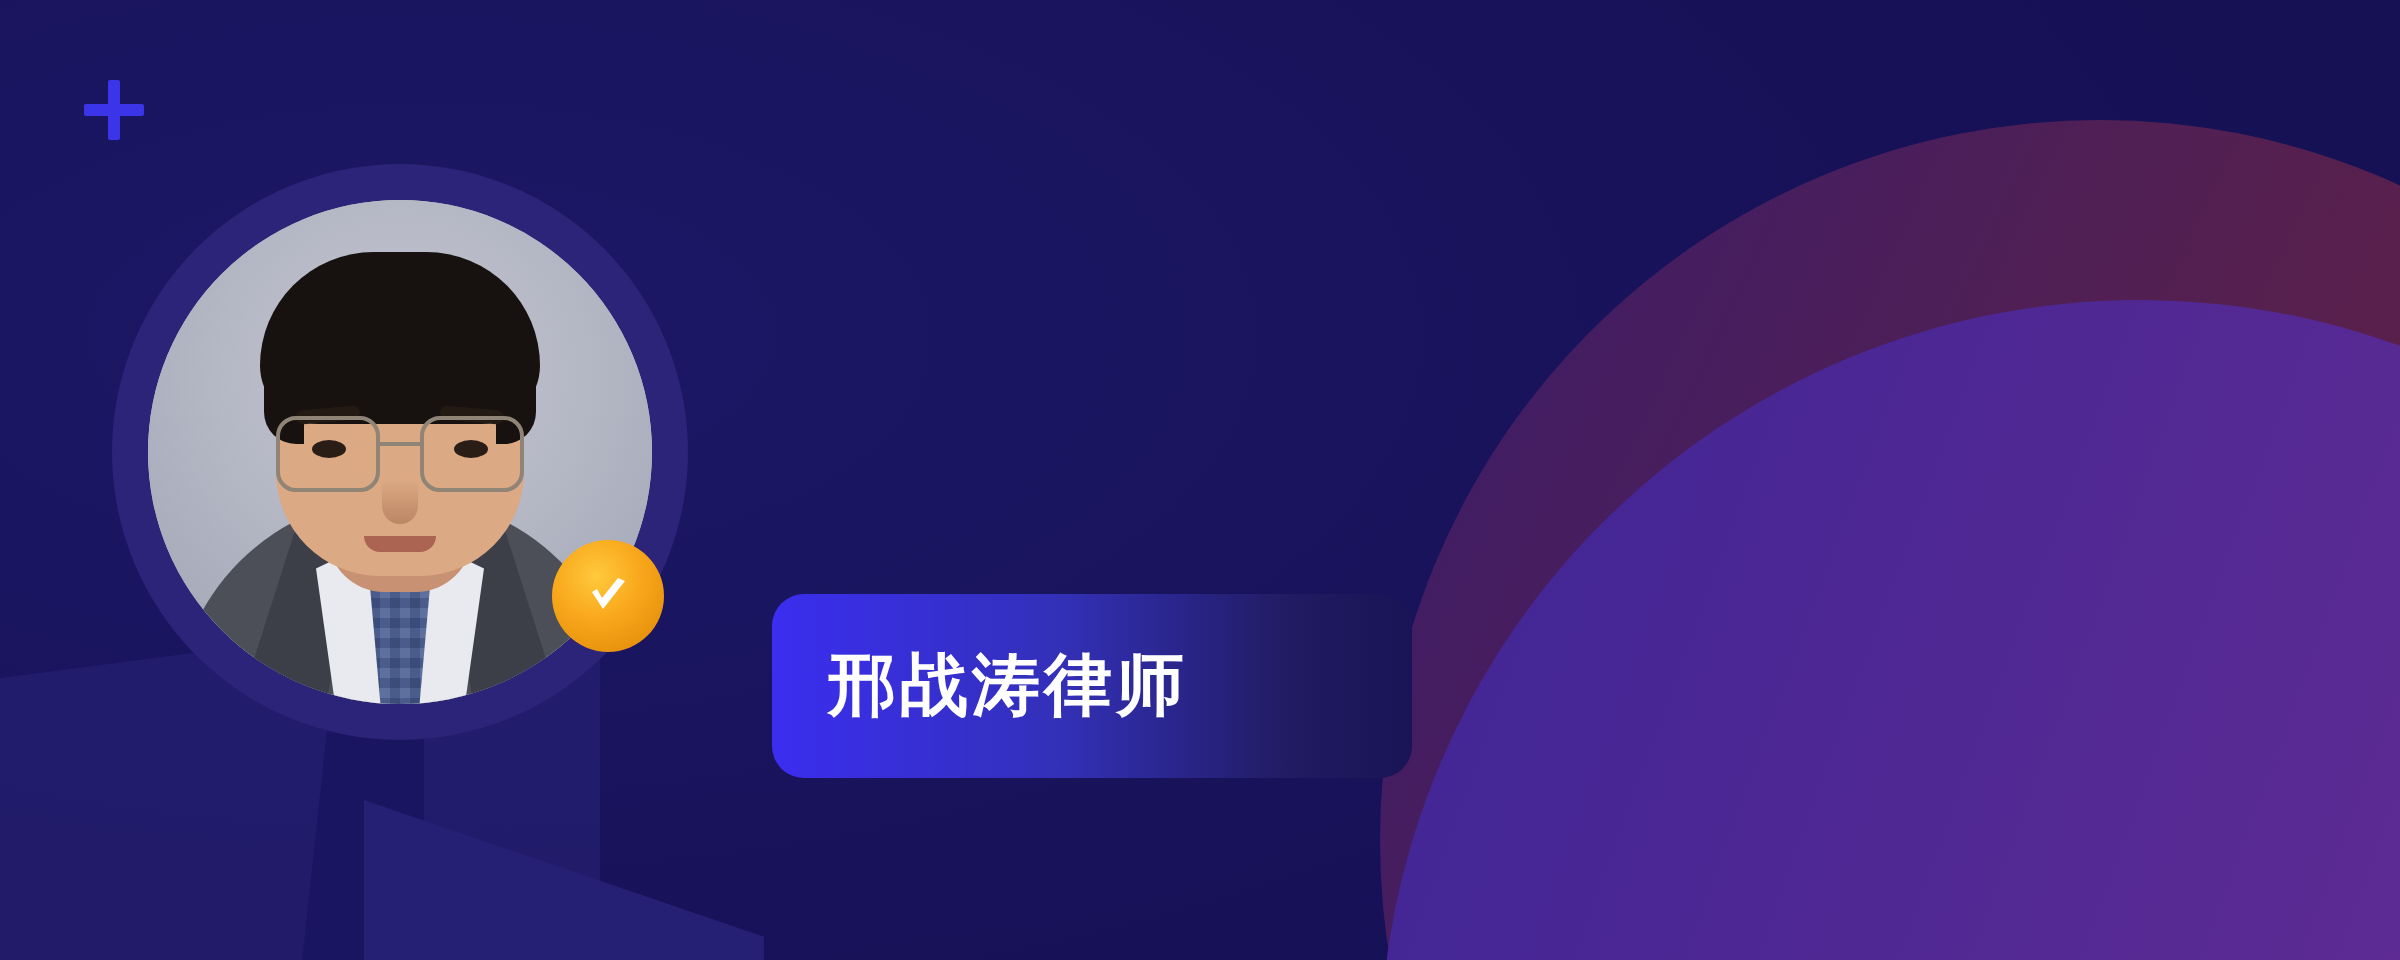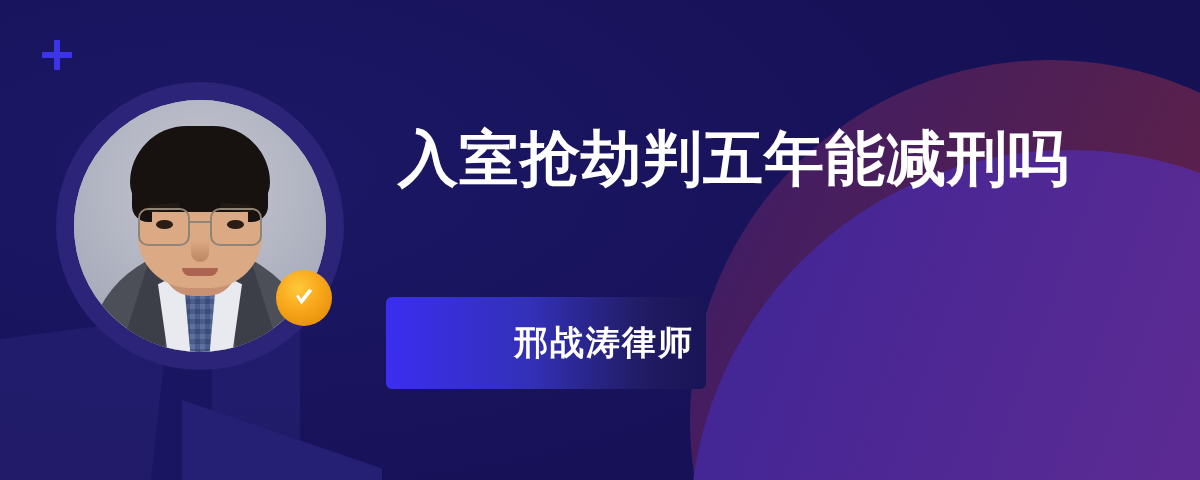--- a/index.html
+++ b/index.html
@@ -330,28 +330,28 @@
     letter-spacing: 1px;
     white-space: nowrap;
   }
   .name-button {
     position: absolute;
     left: -6px;
     top: 297px;
     width: 320px;
     height: 92px;
     border: none;
-    border-radius: 6px;
+    border-radius: 16px;
     background: linear-gradient(90deg, #3b2ef0 0%, #3330b8 45%, #211c63 80%, #191456 100%);
     color: #ffffff;
     font-family: "Liberation Sans", "DejaVu Sans", sans-serif;
     font-size: 34px;
     font-weight: 700;
     letter-spacing: 2px;
-    text-align: right;
+    text-align: left;
     padding: 0 12px 0 28px;
     cursor: pointer;
   }
 </style>
 </head>
 <body>
 
 <div class="banner">
 
   <div class="bg-layer">
@@ -388,17 +388,16 @@
       <div class="ph-mouth"></div>
     </div>
     <div class="badge-verified">
       <svg width="30" height="30" viewBox="0 0 30 30" aria-hidden="true">
         <path d="M7 13 L12.5 21.5 L23.5 7.5 L20 6 L12 16 L9.5 11.5 Z" fill="#ffffff"></path>
       </svg>
     </div>
   </div>
 
   <div class="content">
-    <h1 class="headline">入室抢劫判五年能减刑吗</h1>
     <button class="name-button">邢战涛律师</button>
   </div>
 
 </div>
 
 </body></html>

